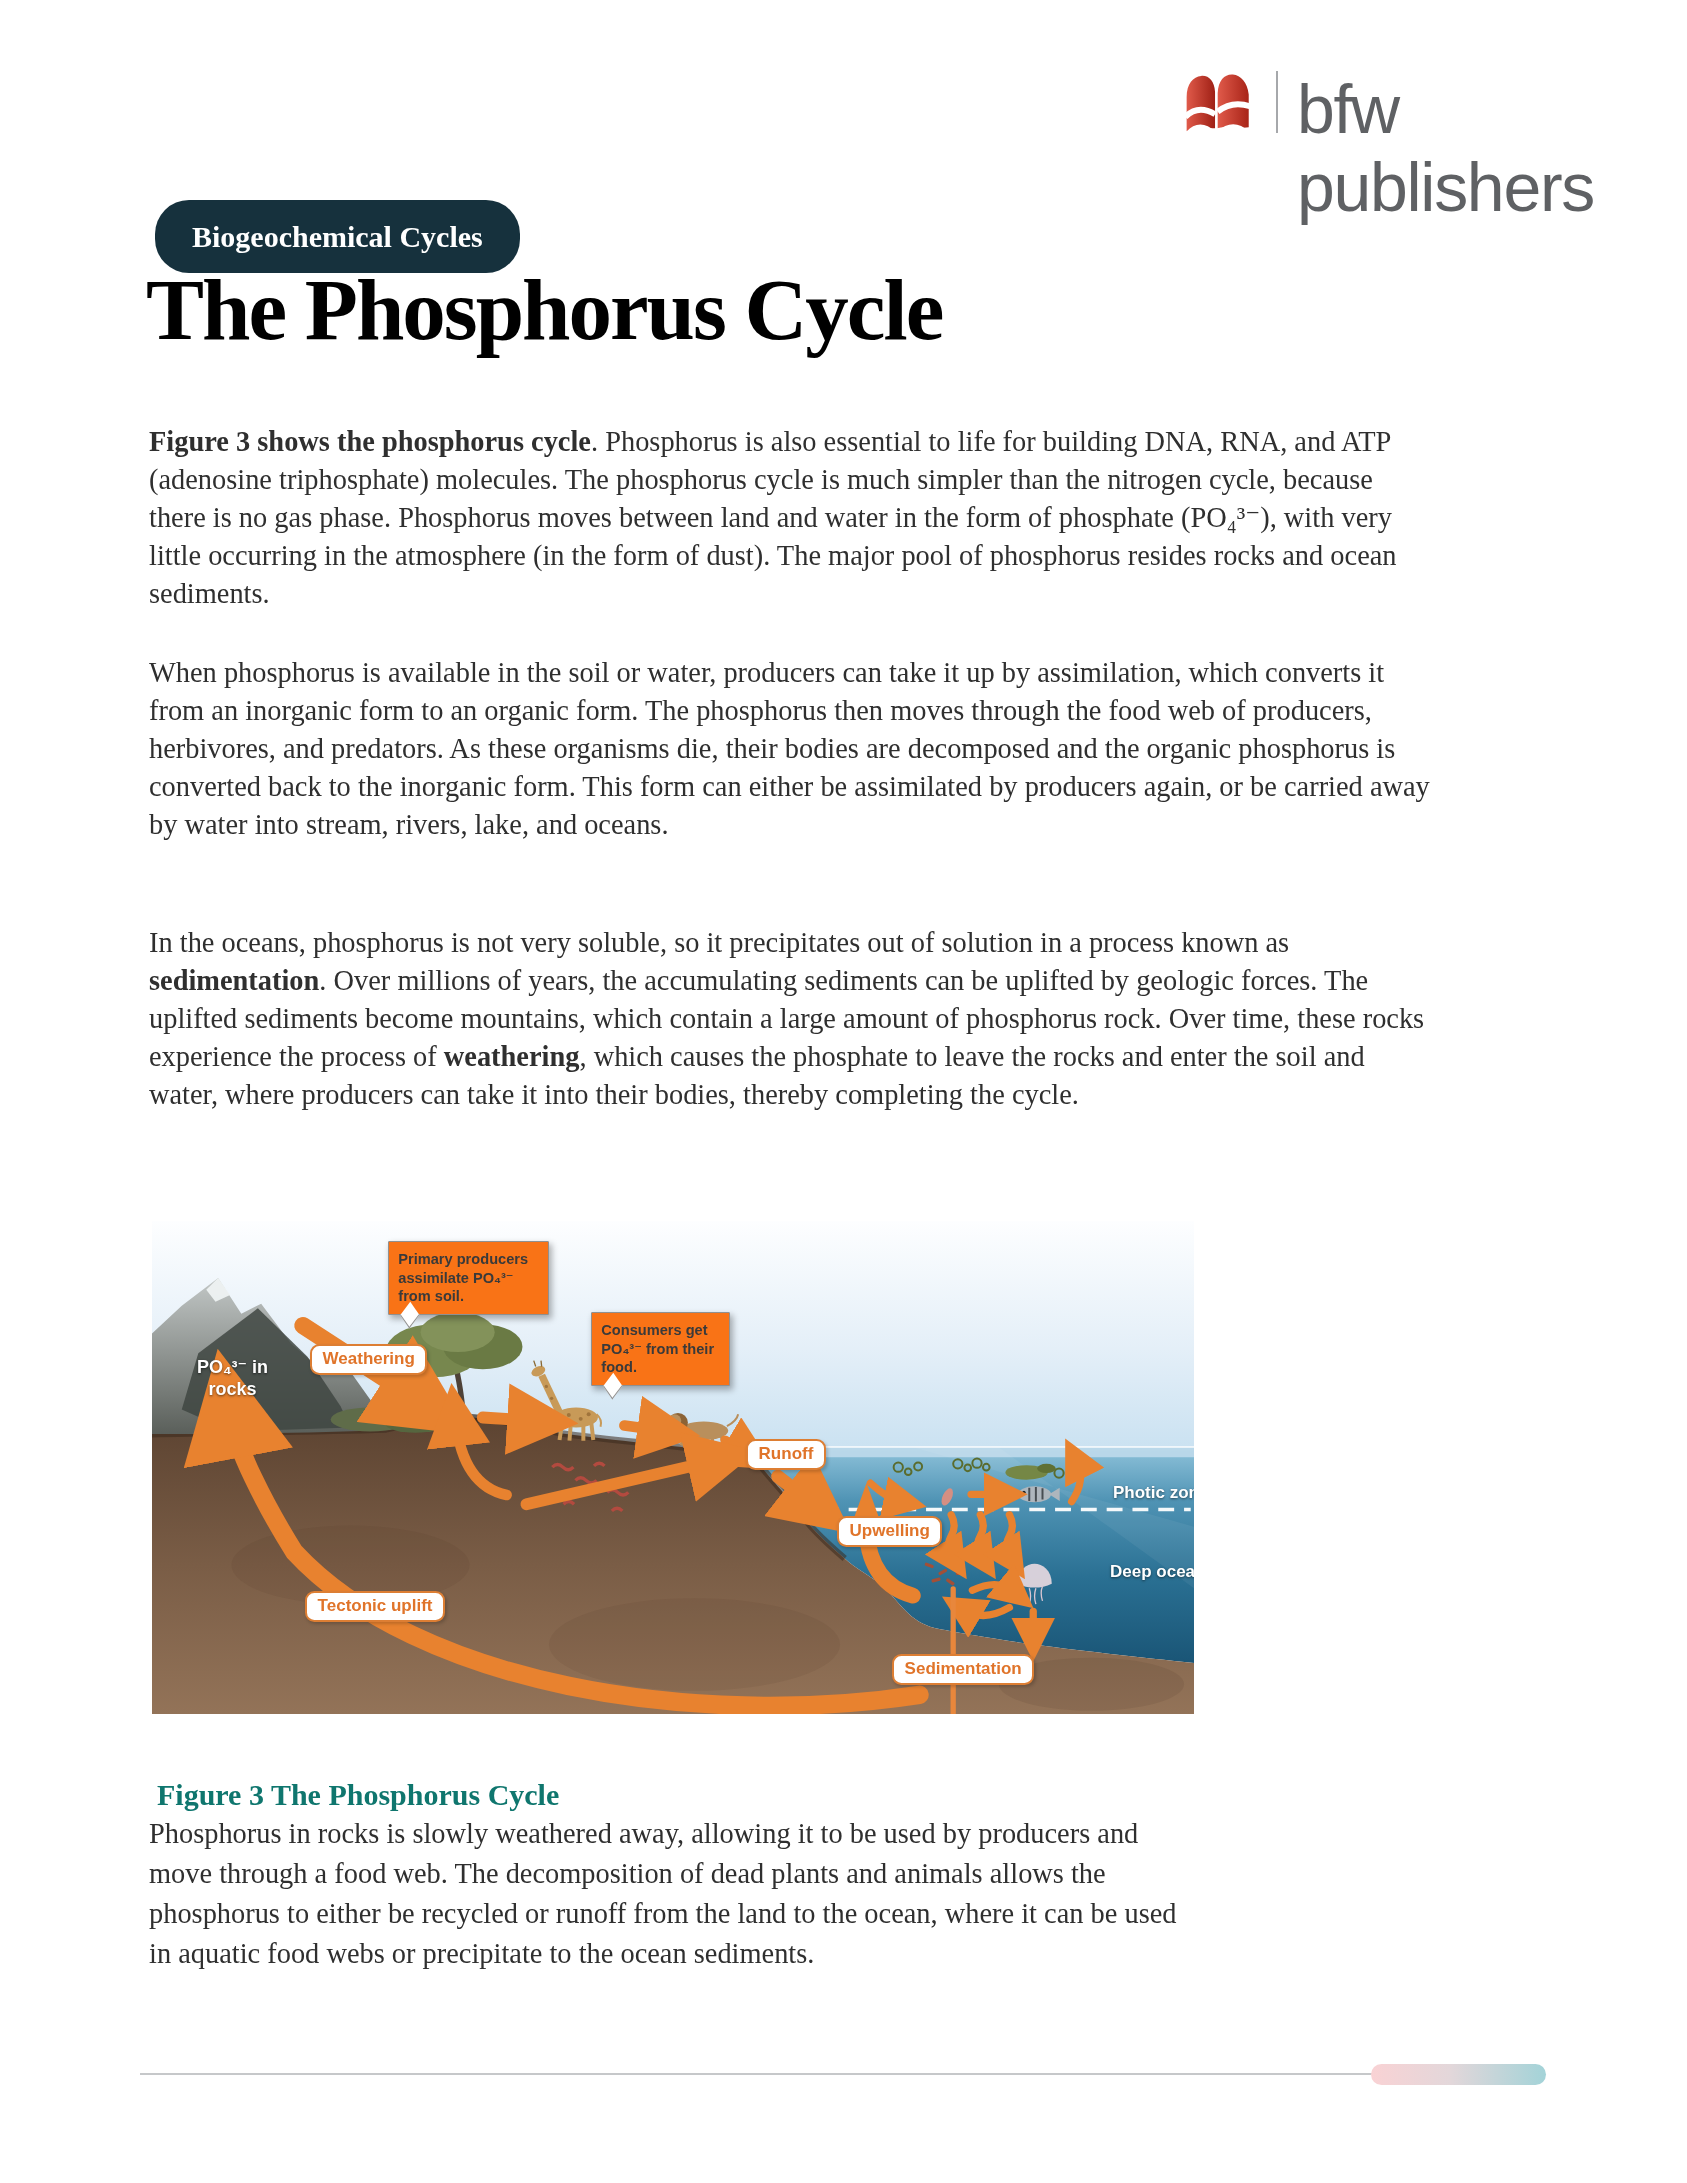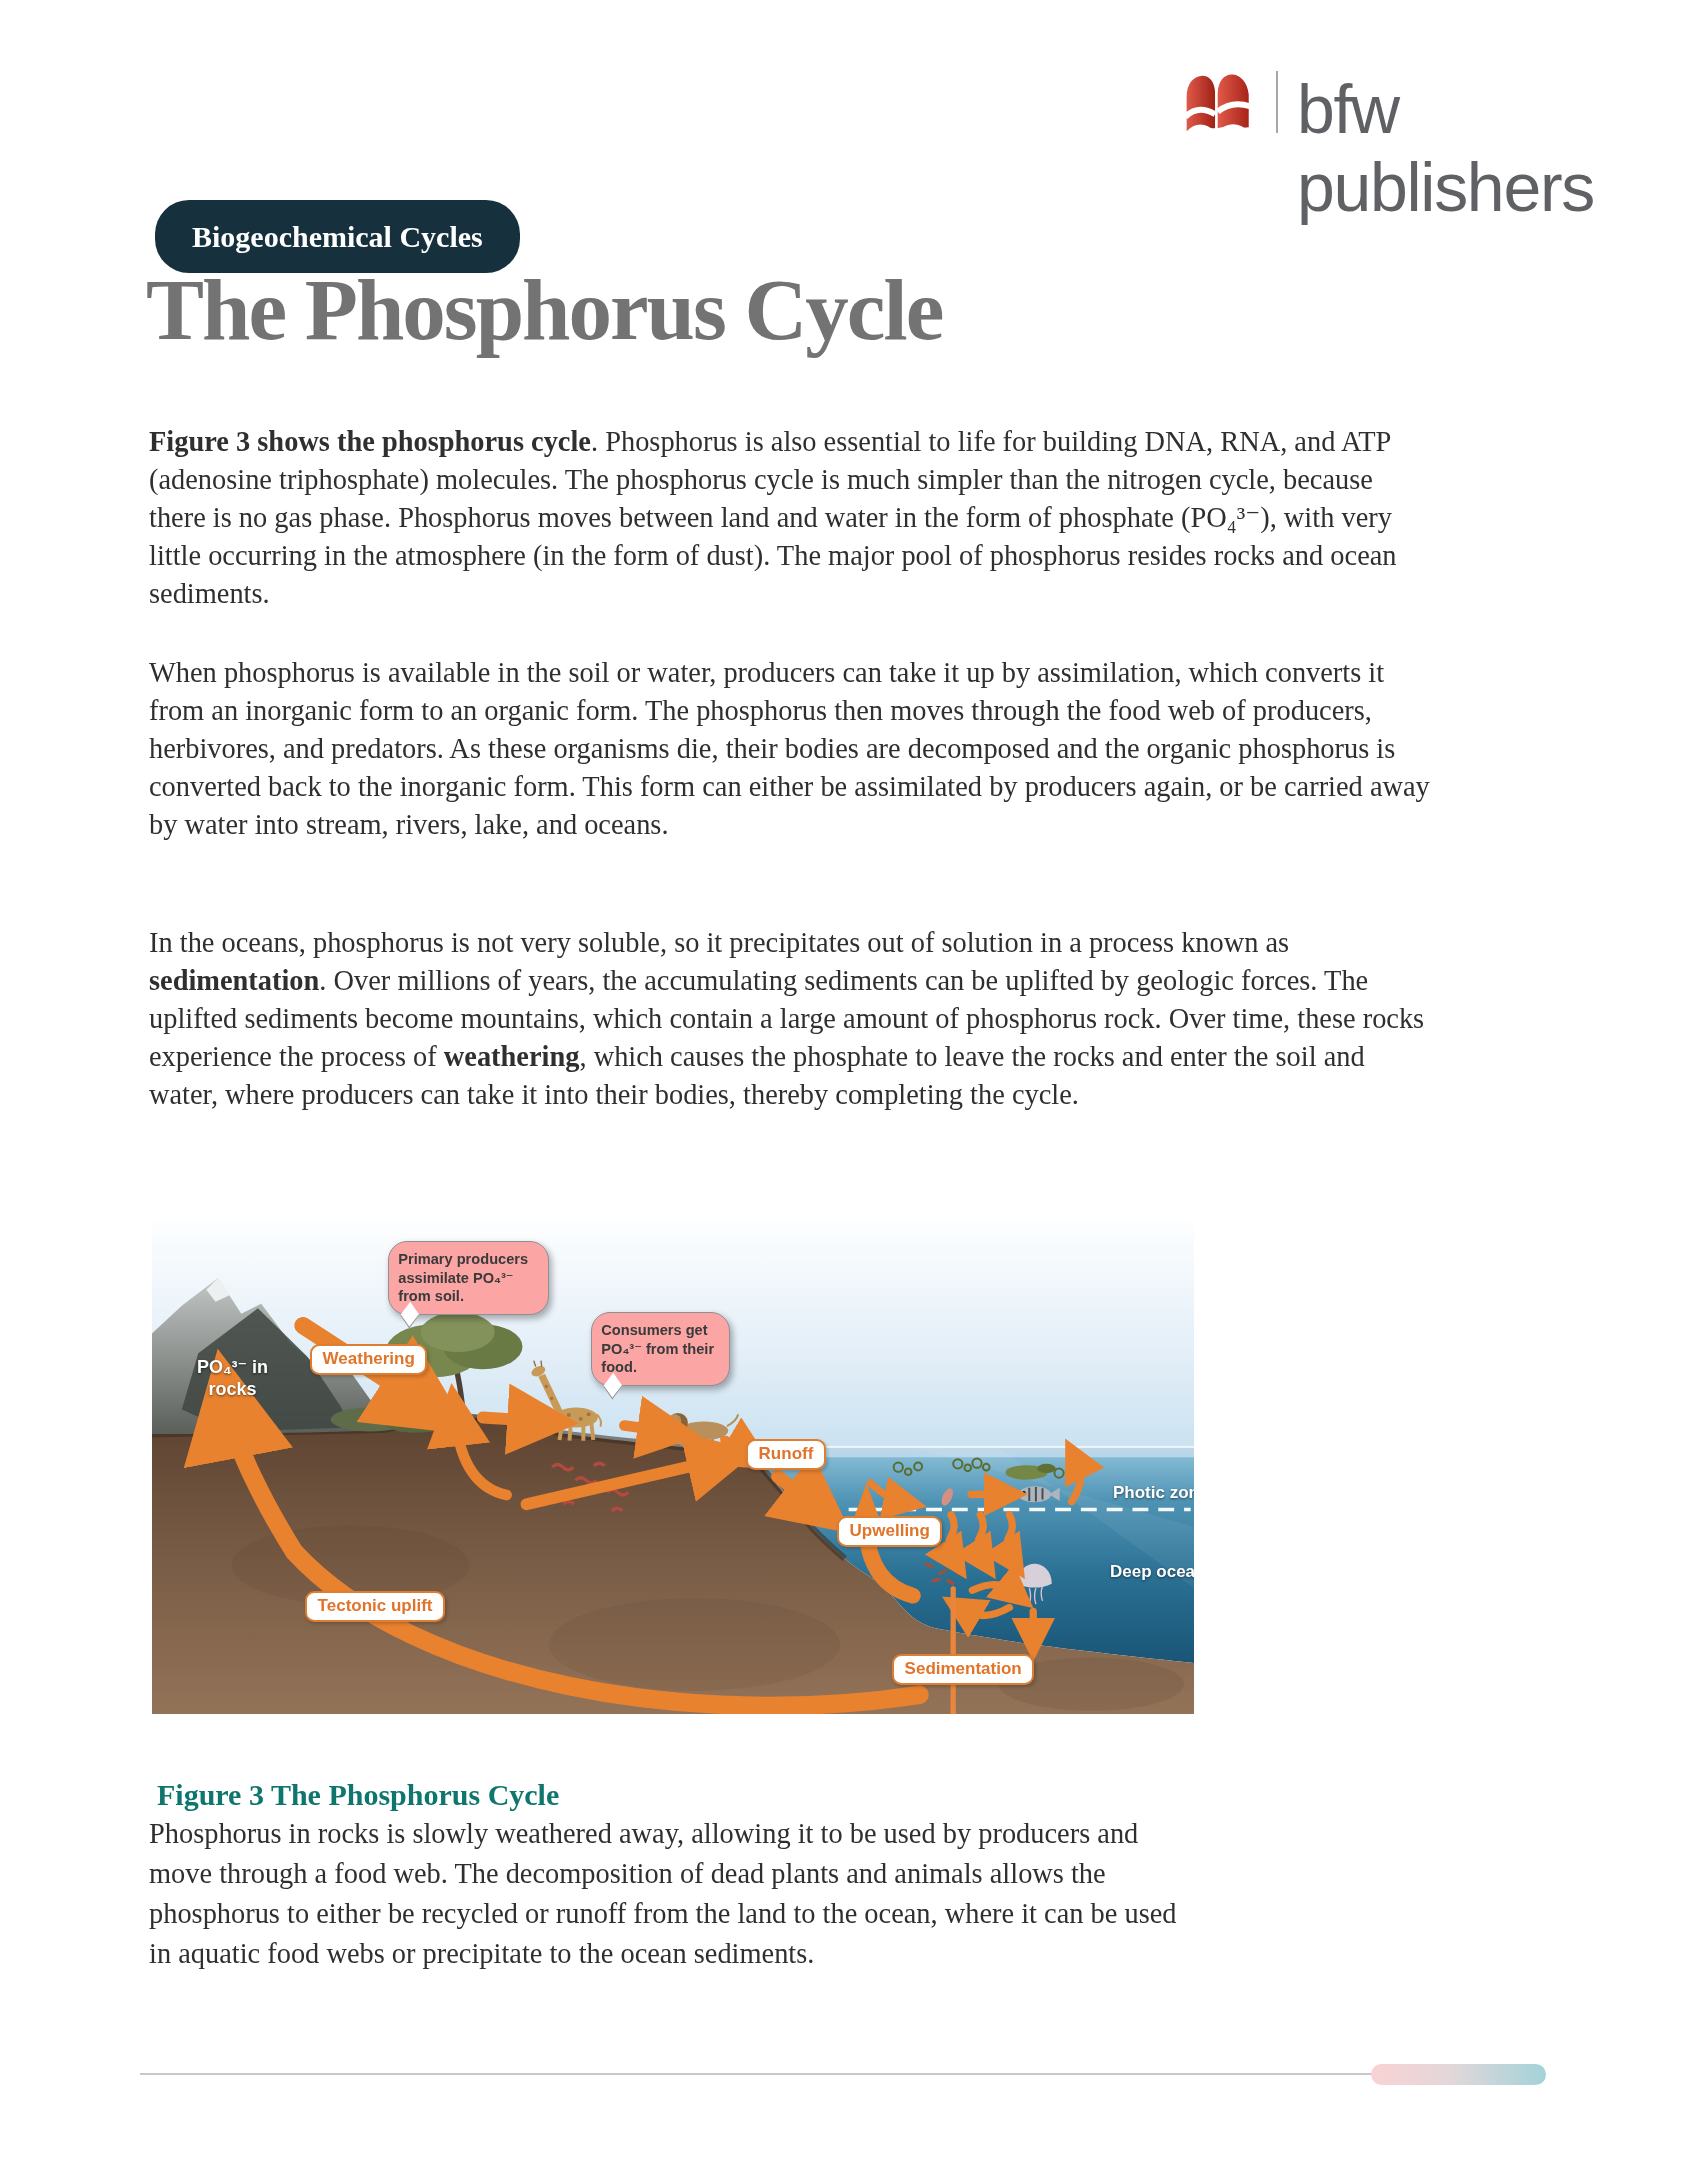--- a/index.html
+++ b/index.html
@@ -17,33 +17,33 @@
     font-size:68px;font-weight:400;letter-spacing:-1.3px;color:#5f6164;
   }
   
   .badge{
     position:absolute;left:155px;top:200px;height:73px;line-height:73px;
     background:#16313d;color:#ffffff;border-radius:34px;padding:0 37px;
     font-size:30px;font-weight:bold;
   }
   .page-title{
     position:absolute;left:146px;top:259px;margin:0;
-    font-size:87px;font-weight:bold;letter-spacing:-2px;color:#737373;
+    font-size:87px;font-weight:bold;letter-spacing:-2px;color:#000000;
   }
   
   .para{position:absolute;left:149px;width:1287px;font-size:28.4px;line-height:38px;}
   .para .b{font-weight:bold;}
   #p1{top:423px;}
   #p2{top:654px;}
   #p3{top:924px;}
   
   .figure{position:absolute;left:152px;top:1221px;width:1042px;height:493px;overflow:hidden;}
   .figure svg.scene{position:absolute;left:0;top:0;width:100%;height:100%;}
   .callout{
-    position:absolute;background:#fca5a5;border:1.3px solid #909090;border-radius:19px;
+    position:absolute;background:#f97316;border:1.3px solid #909090;border-radius:1px;
     box-shadow:2.6px 3.3px 6px rgba(0,0,0,.3);padding:8px 9.3px;
     font-family:"Liberation Sans","DejaVu Sans",sans-serif;
     font-size:14.6px;line-height:1.28;font-weight:bold;color:#3a3a3a;
   }
   .callout .tail{
     position:absolute;left:13.2px;bottom:-8.6px;width:14.6px;height:14.6px;background:#ffffff;
     border-right:1.3px solid #909090;border-bottom:1.3px solid #909090;
     transform:rotate(55deg) skewX(18deg);
   }
   .pill{

